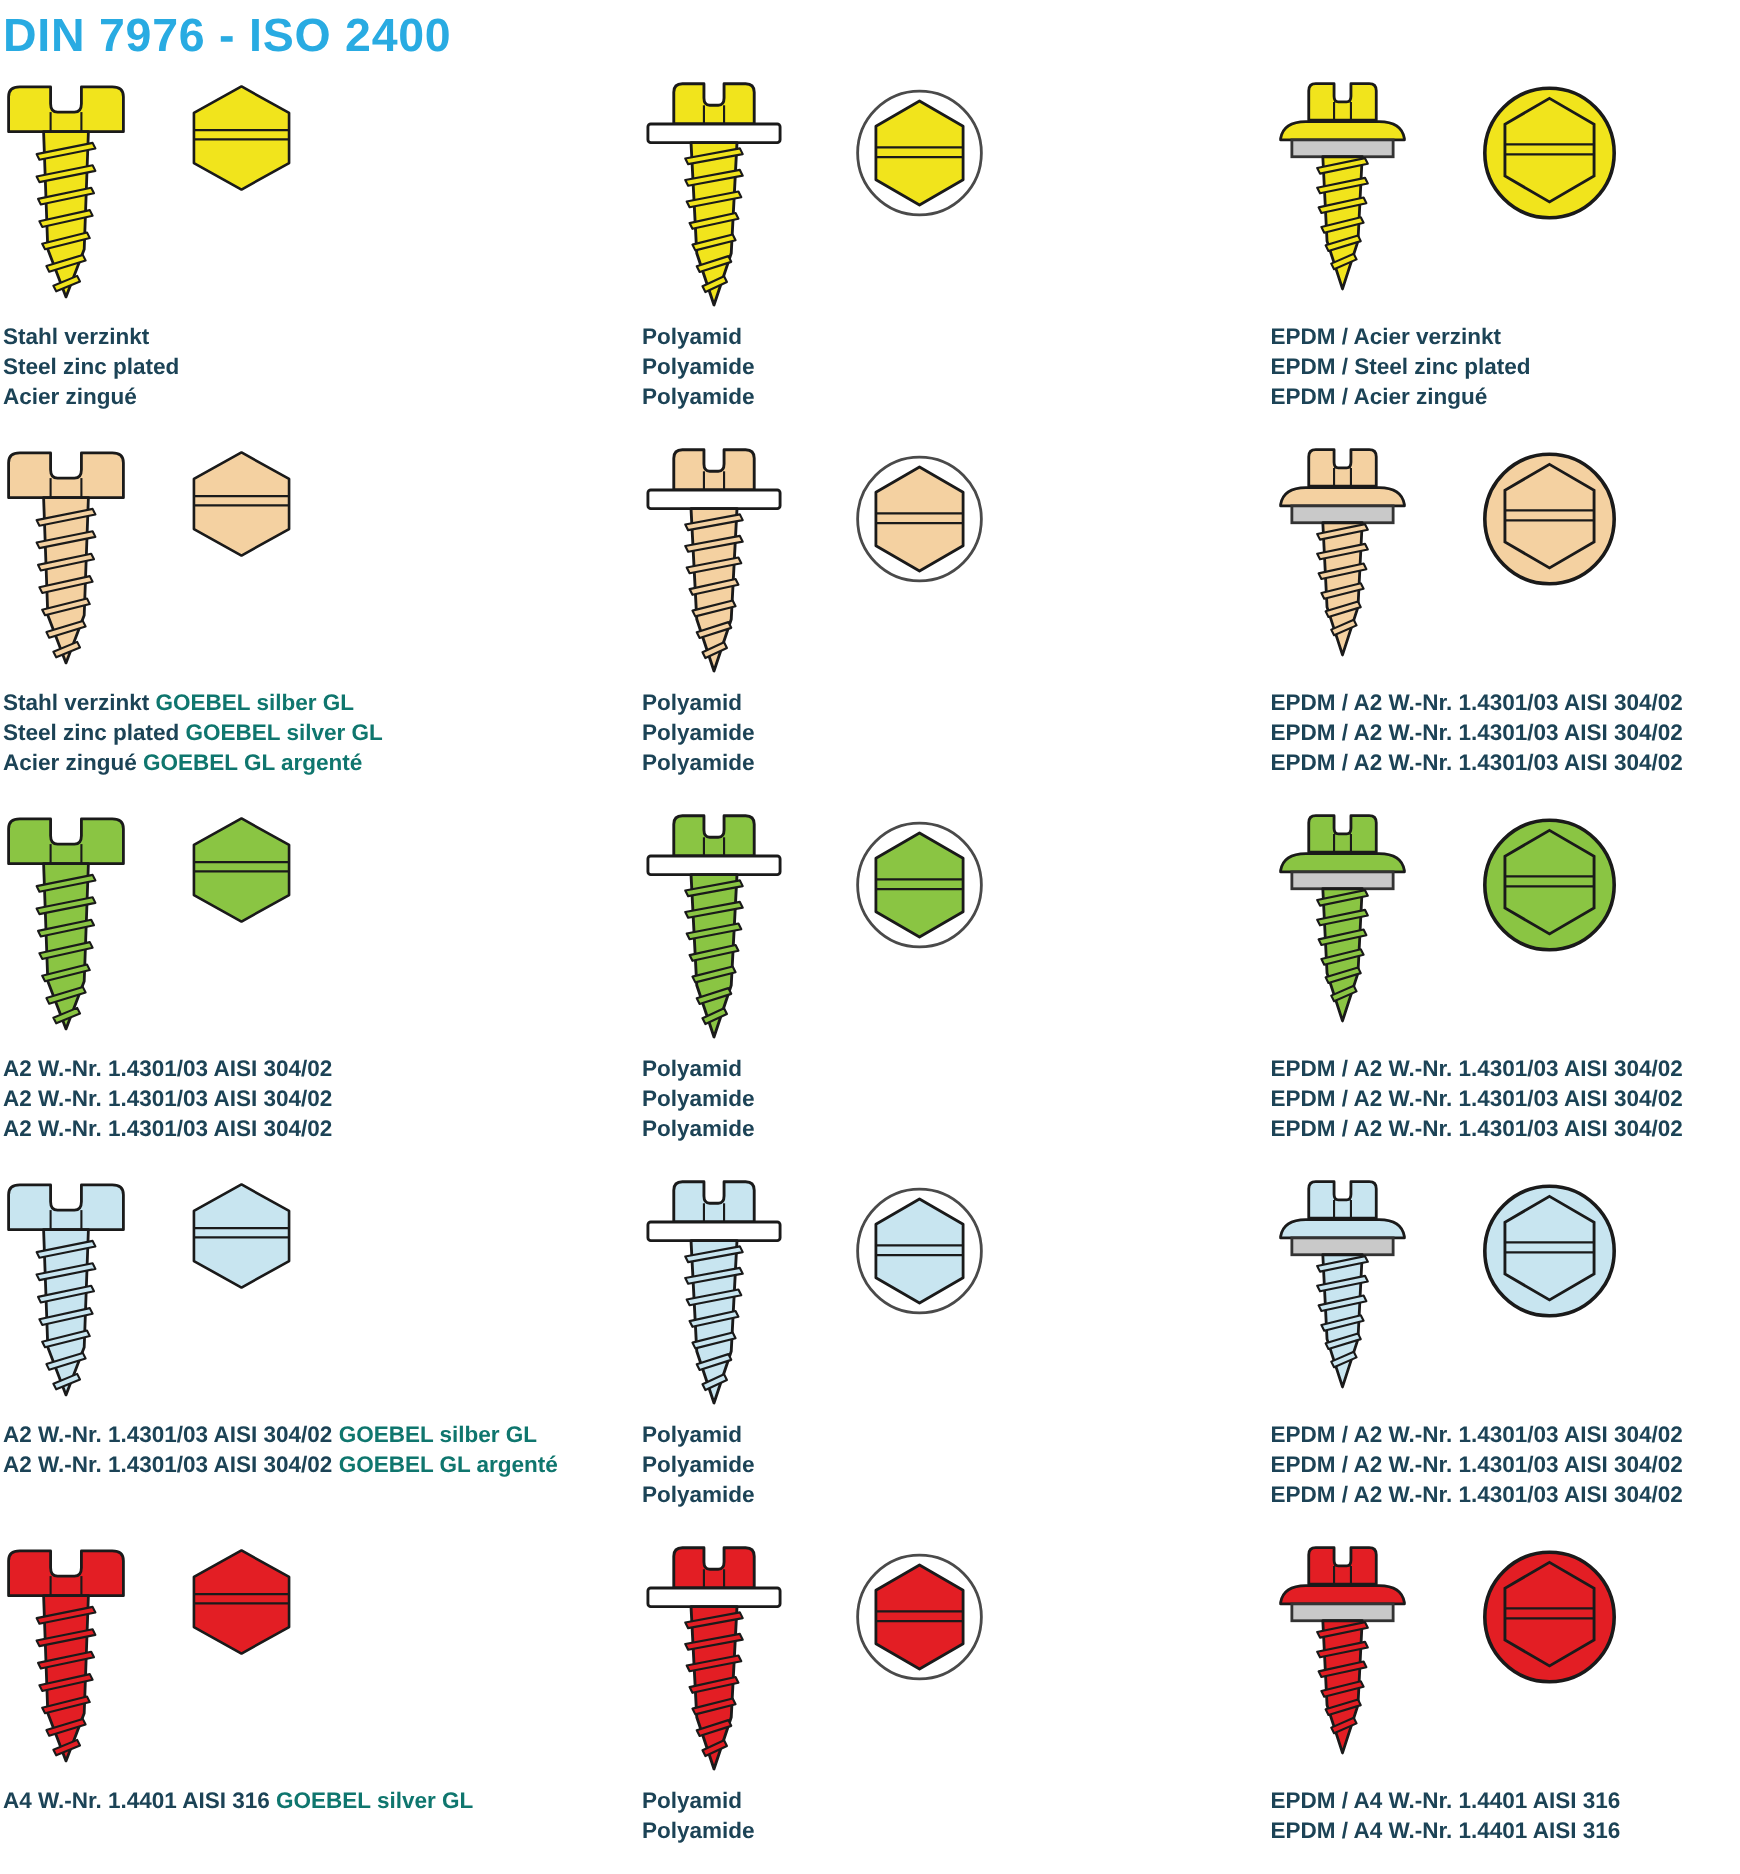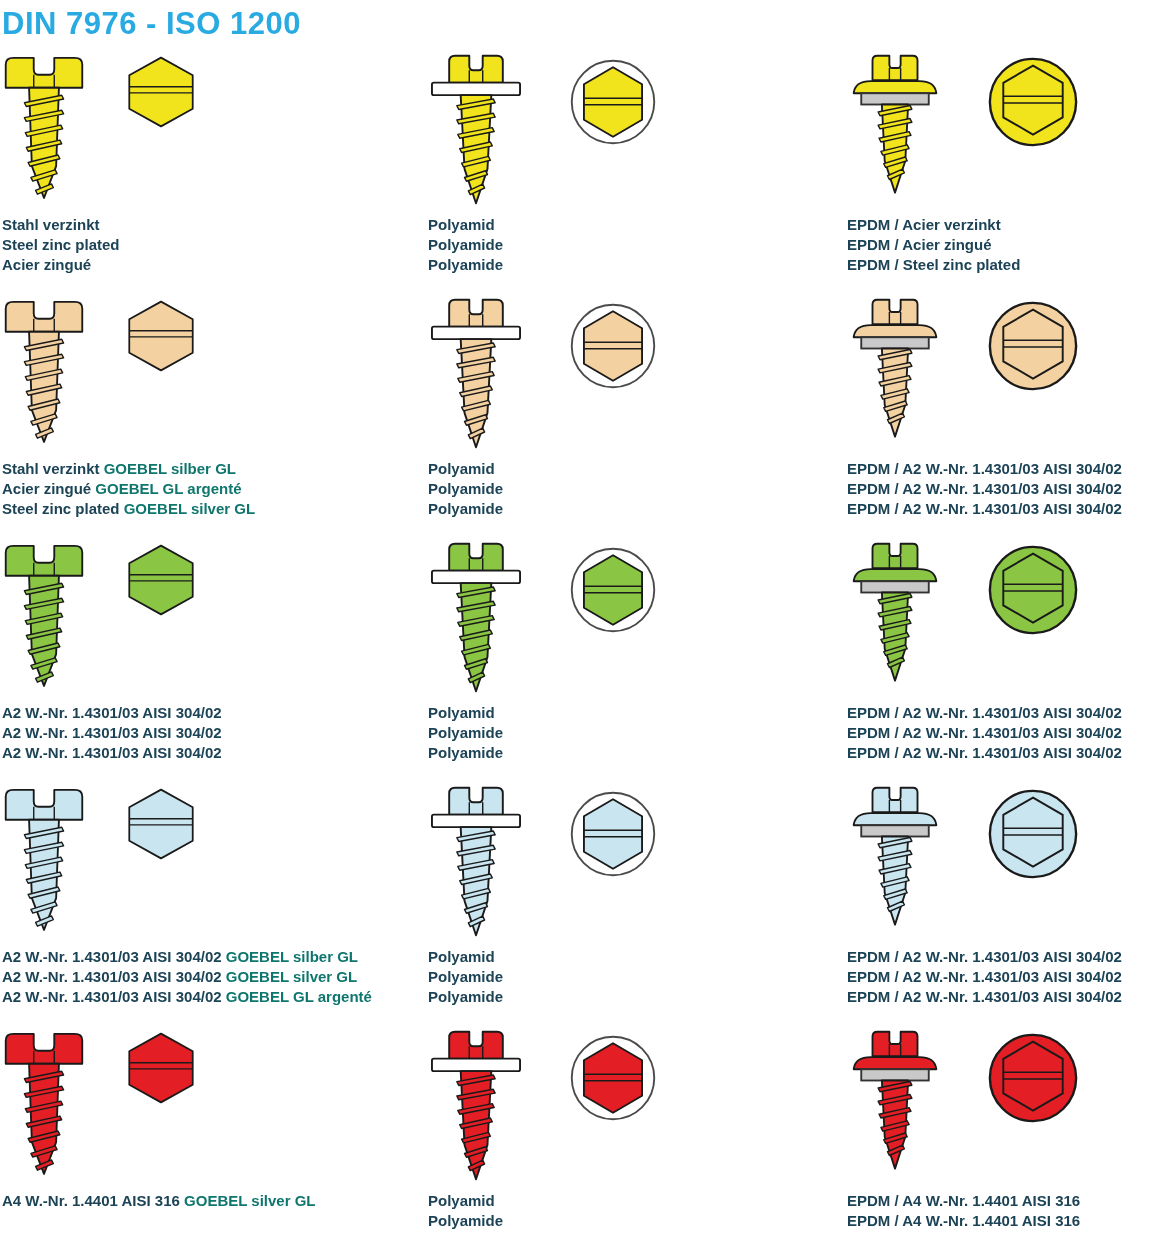--- a/index.html
+++ b/index.html
@@ -80,21 +80,21 @@
   <symbol id="circle-filled" viewBox="0 0 96 96">
     <circle cx="48" cy="48" r="45" fill="currentColor" stroke="#1a1a1a" stroke-width="2.5"></circle>
     <polygon points="48,10 79,28 79,64 48,82 17,64 17,28" fill="none" stroke="#1a1a1a" stroke-width="2"></polygon>
     <line class="slot" x1="17" y1="42" x2="79" y2="42"></line>
     <line class="slot" x1="17" y1="49" x2="79" y2="49"></line>
   </symbol>
 </defs>
 </svg>
 
 <div class="page">
-  <h1 class="title">DIN 7976 - ISO 1200</h1>
+  <h1 class="title">DIN 7976 - ISO 2400</h1>
 
   <div class="row">
     <div class="cell">
       <div class="art">
         <svg class="art-svg" width="84" height="150" color="#F1E41C">
             <use href="#screw-side"></use>
           </svg>
         <svg class="art-svg gap1" width="74" height="74" color="#F1E41C">
             <use href="#hex-top"></use>
           </svg>
@@ -124,40 +124,40 @@
       <div class="art">
         <svg class="art-svg" width="96" height="150" color="#F1E41C">
             <use href="#screw-epdm"></use>
           </svg>
         <svg class="art-svg gap3" width="92" height="92" color="#F1E41C">
             <use href="#circle-filled"></use>
           </svg>
       </div>
       <div class="labels">
         <div class="line">EPDM / Acier verzinkt</div>
+        <div class="line">EPDM / Steel zinc plated</div>
         <div class="line">EPDM / Acier zingué</div>
-        <div class="line">EPDM / Steel zinc plated</div>
       </div>
     </div>
   </div>
 
   <div class="row">
     <div class="cell">
       <div class="art">
         <svg class="art-svg" width="84" height="150" color="#F4D1A1">
             <use href="#screw-side"></use>
           </svg>
         <svg class="art-svg gap1" width="74" height="74" color="#F4D1A1">
             <use href="#hex-top"></use>
           </svg>
       </div>
       <div class="labels">
         <div class="line"><span>Stahl verzinkt </span><span class="accent">GOEBEL silber GL</span></div>
+        <div class="line"><span>Steel zinc plated </span><span class="accent">GOEBEL silver GL</span></div>
         <div class="line"><span>Acier zingué </span><span class="accent">GOEBEL GL argenté</span></div>
-        <div class="line"><span>Steel zinc plated </span><span class="accent">GOEBEL silver GL</span></div>
       </div>
     </div>
     <div class="cell">
       <div class="art">
         <svg class="art-svg" width="96" height="158" color="#F4D1A1">
             <use href="#screw-washer"></use>
           </svg>
         <svg class="art-svg gap2" width="90" height="90" color="#F4D1A1">
             <use href="#circle-hex"></use>
           </svg>
@@ -238,21 +238,20 @@
       <div class="art">
         <svg class="art-svg" width="84" height="150" color="#C8E5F0">
             <use href="#screw-side"></use>
           </svg>
         <svg class="art-svg gap1" width="74" height="74" color="#C8E5F0">
             <use href="#hex-top"></use>
           </svg>
       </div>
       <div class="labels">
         <div class="line"><span>A2 W.-Nr. 1.4301/03 AISI 304/02 </span><span class="accent">GOEBEL silber GL</span></div>
-        <div class="line"><span>A2 W.-Nr. 1.4301/03 AISI 304/02 </span><span class="accent">GOEBEL silver GL</span></div>
         <div class="line"><span>A2 W.-Nr. 1.4301/03 AISI 304/02 </span><span class="accent">GOEBEL GL argenté</span></div>
       </div>
     </div>
     <div class="cell">
       <div class="art">
         <svg class="art-svg" width="96" height="158" color="#C8E5F0">
             <use href="#screw-washer"></use>
           </svg>
         <svg class="art-svg gap2" width="90" height="90" color="#C8E5F0">
             <use href="#circle-hex"></use>

